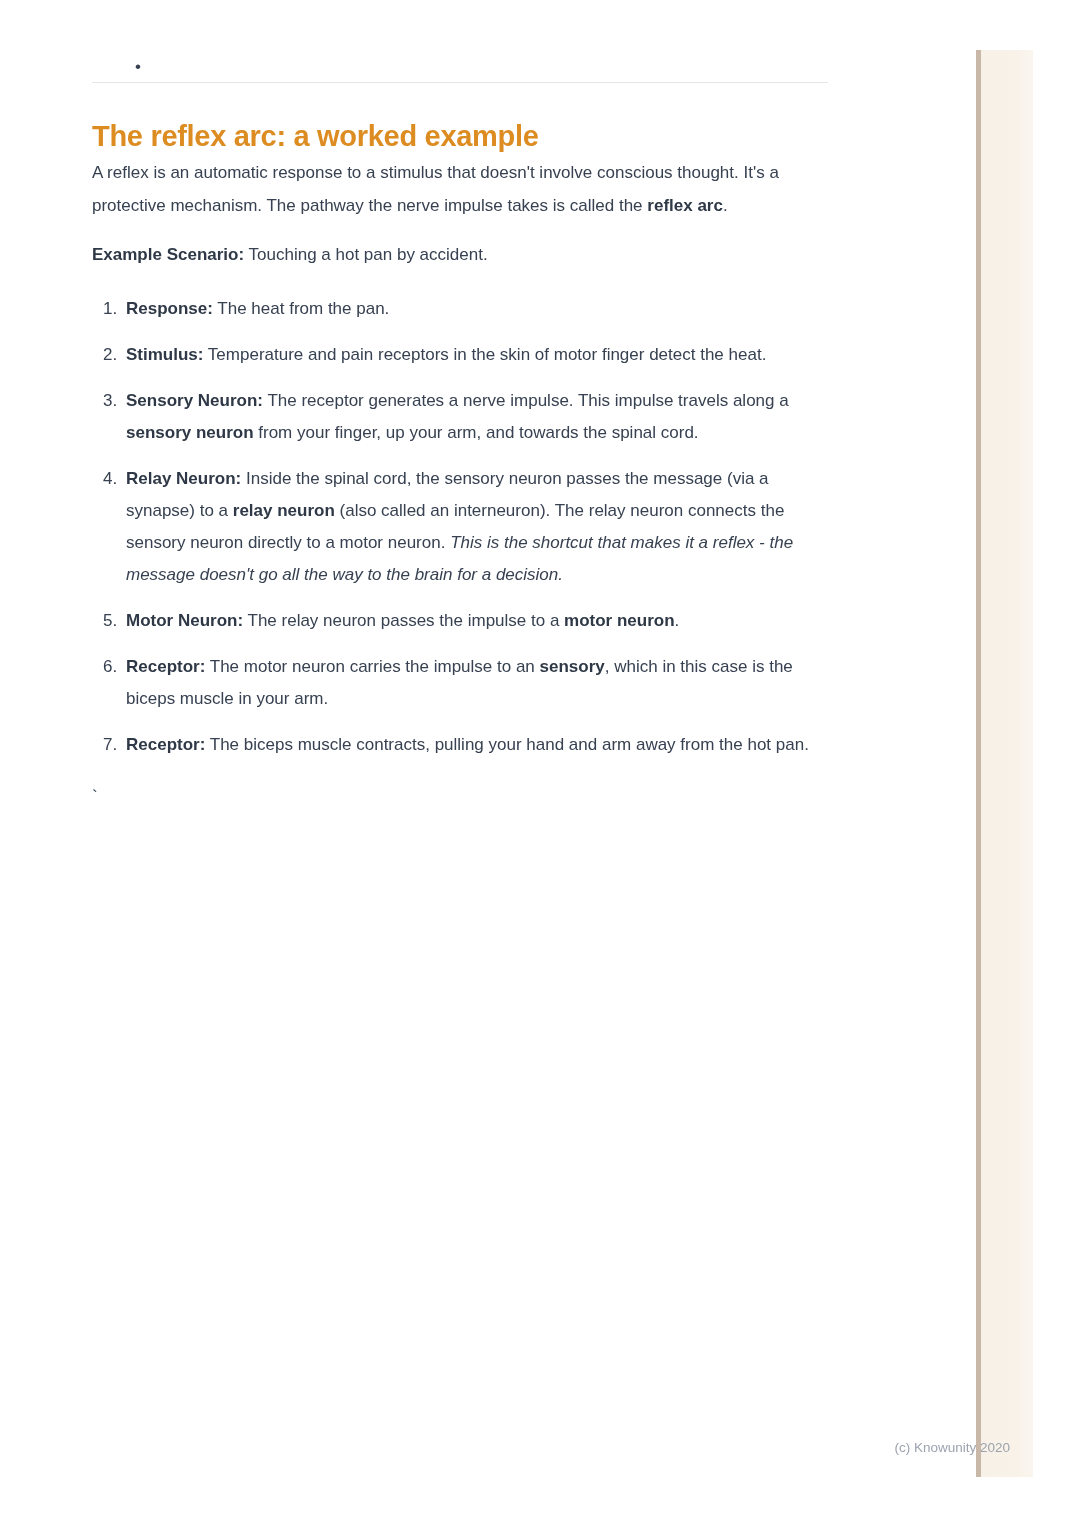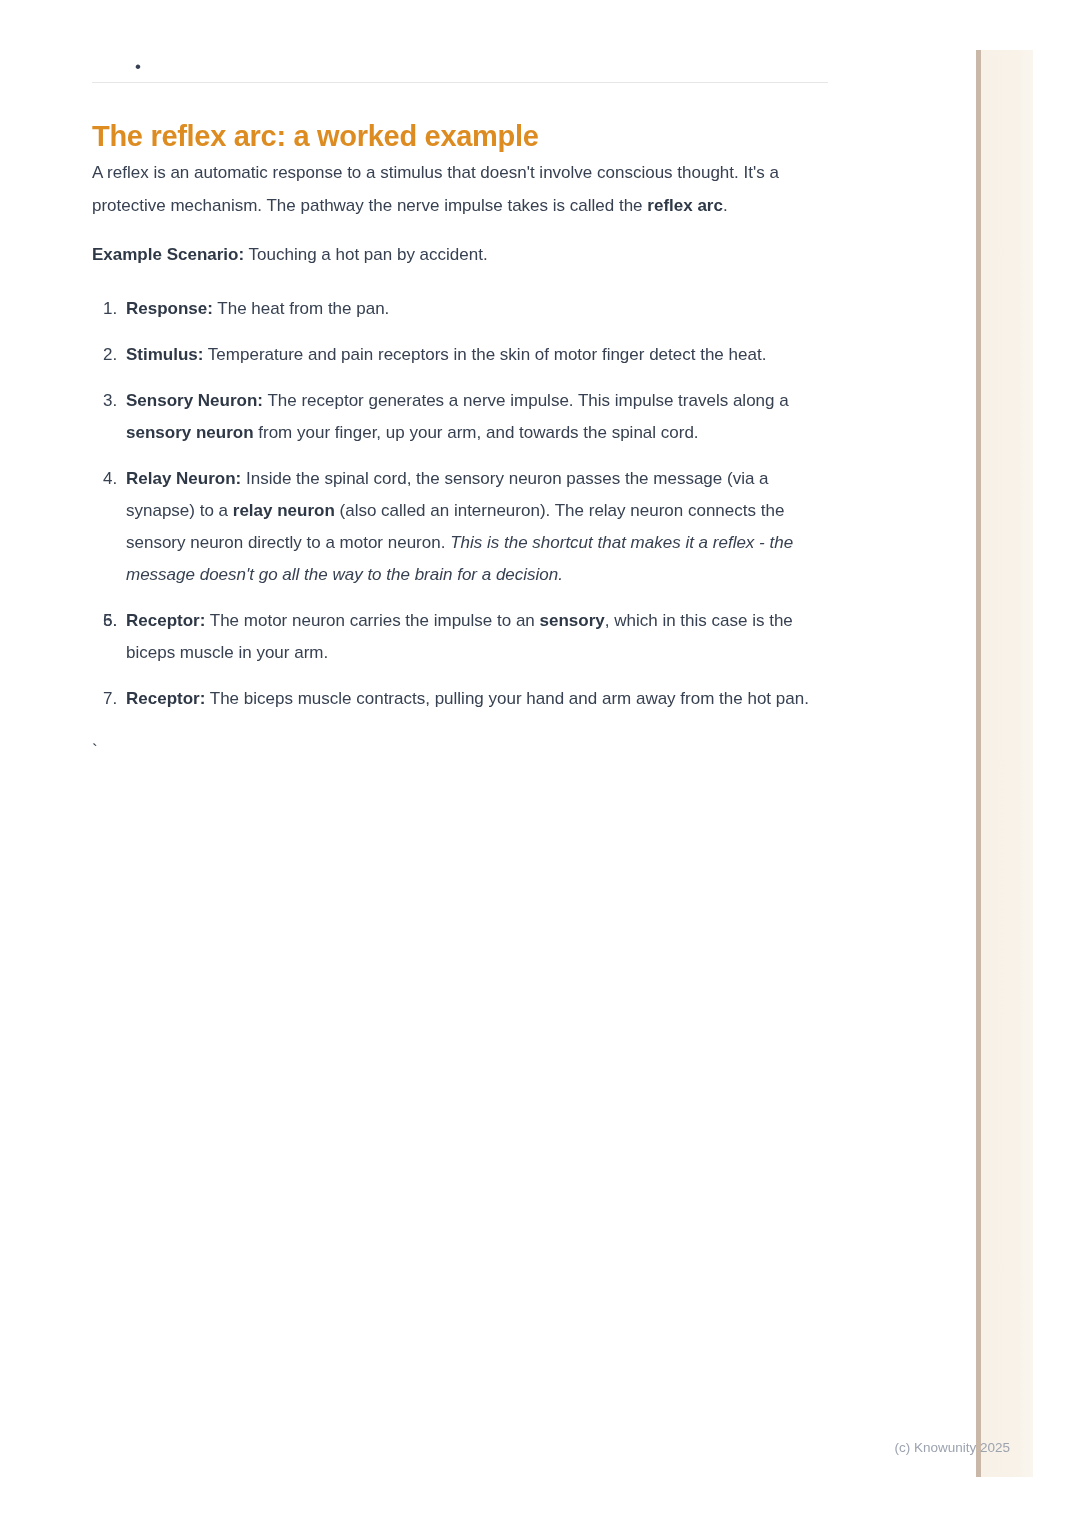--- a/index.html
+++ b/index.html
@@ -121,30 +121,31 @@
         <span><strong>Sensory Neuron:</strong><span> The receptor generates a nerve impulse. This impulse travels along a </span><strong>sensory neuron</strong><span> from your finger, up your arm, and towards the spinal cord.</span></span>
       </li>
 
       <li>
         <span class="num">4.</span>
         <span><strong>Relay Neuron:</strong><span> Inside the spinal cord, the sensory neuron passes the message (via a synapse) to a </span><strong>relay neuron</strong><span> (also called an interneuron). The relay neuron connects the sensory neuron directly to a motor neuron. </span><em>This is the shortcut that makes it a reflex - the message doesn't go all the way to the brain for a decision.</em></span>
       </li>
 
       <li>
         <span class="num">5.</span>
+        <span><strong>Motor Neuron:</strong><span> The relay neuron passes the impulse to a </span><strong>motor neuron</strong><span>.</span></span>
       </li>
 
       <li>
         <span class="num">6.</span>
         <span><strong>Receptor:</strong><span> The motor neuron carries the impulse to an </span><strong>sensory</strong><span>, which in this case is the biceps muscle in your arm.</span></span>
       </li>
 
       <li>
         <span class="num">7.</span>
         <span><strong>Receptor:</strong><span> The biceps muscle contracts, pulling your hand and arm away from the hot pan.</span></span>
       </li>
     </ol>
 
   <p class="trailing">`</p>
 
 </main>
 
-<div class="footer-note">(c) Knowunity 2025</div>
+<div class="footer-note">(c) Knowunity 2020</div>
 
 </body></html>

